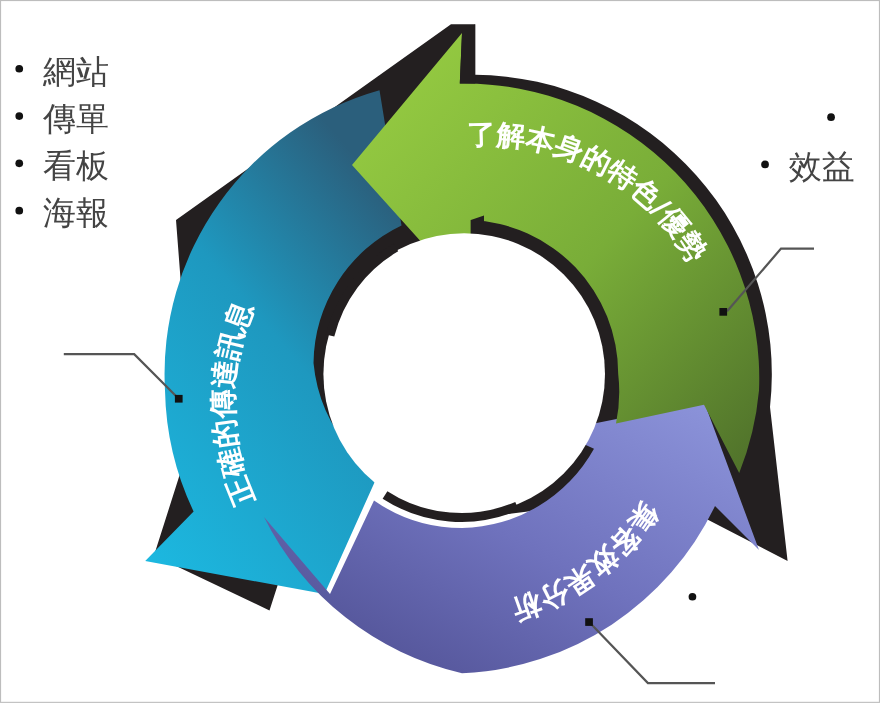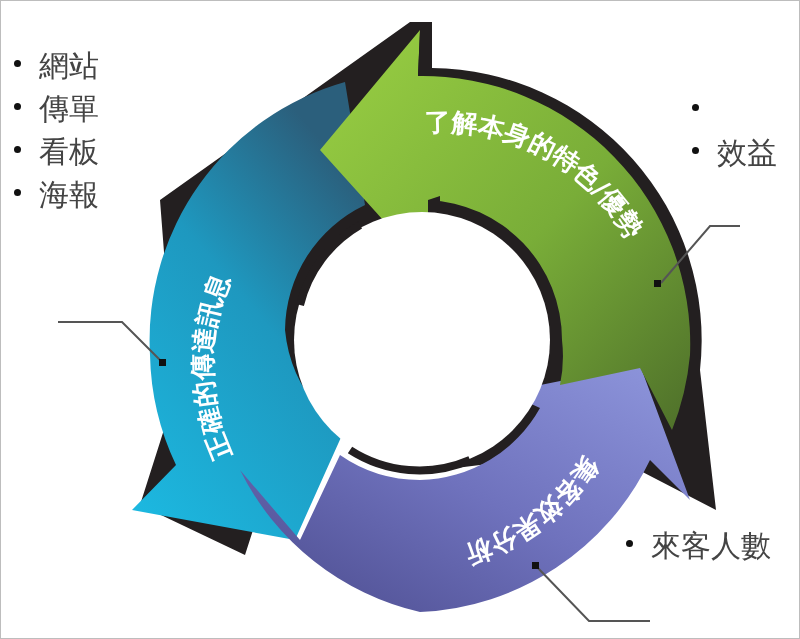--- a/index.html
+++ b/index.html
@@ -1,21 +1,21 @@
 <!DOCTYPE html>
 <html><head>
   <meta charset="utf-8">
   <style>
     html, body { margin: 0; padding: 0; background: #ffffff; }
     body { width: 800px; height: 639px; position: relative; overflow: hidden;
       font-family: "DejaVu Sans", sans-serif; }
     .frame { position: absolute; left: 0; top: 0; width: 798px; height: 637px;
       border: 1px solid #bdbdbd; box-sizing: content-box; }
     svg.diagram { position: absolute; left: 0; top: 0; }
-    .list { position: absolute; margin: 0; padding: 0; list-style: none; }
+    .list { position: absolute; margin: 0; padding: 0; list-style: none; text-align: right; }
     .list li { font-size: 30px; line-height: 43px; color: #444444; white-space: nowrap;
       font-family: "DejaVu Sans", sans-serif; }
     .list li .dot { display: inline-block; width: 7px; height: 7px; border-radius: 50%;
       background: #111; vertical-align: middle; margin-right: 18px; position: relative; top: -4px; }
     .label-text { fill: #ffffff; font-family: "DejaVu Sans", sans-serif; font-weight: bold; }
   </style>
 </head>
 <body>
 
 <div class="frame"></div>
@@ -96,14 +96,14 @@
   <li><span class="dot"></span><span>看板</span></li>
   <li><span class="dot"></span><span>海報</span></li>
 </ul>
 
 <ul class="list" style="left:692px; top:88px;">
   <li><span class="dot"></span></li>
   <li><span class="dot"></span><span>效益</span></li>
 </ul>
 
 <ul class="list" style="left:626px; top:524px;">
-  <li><span class="dot"></span><span>來客人數</span></li>
+  <li><span class="dot"></span></li>
 </ul>
 
 </body></html>

